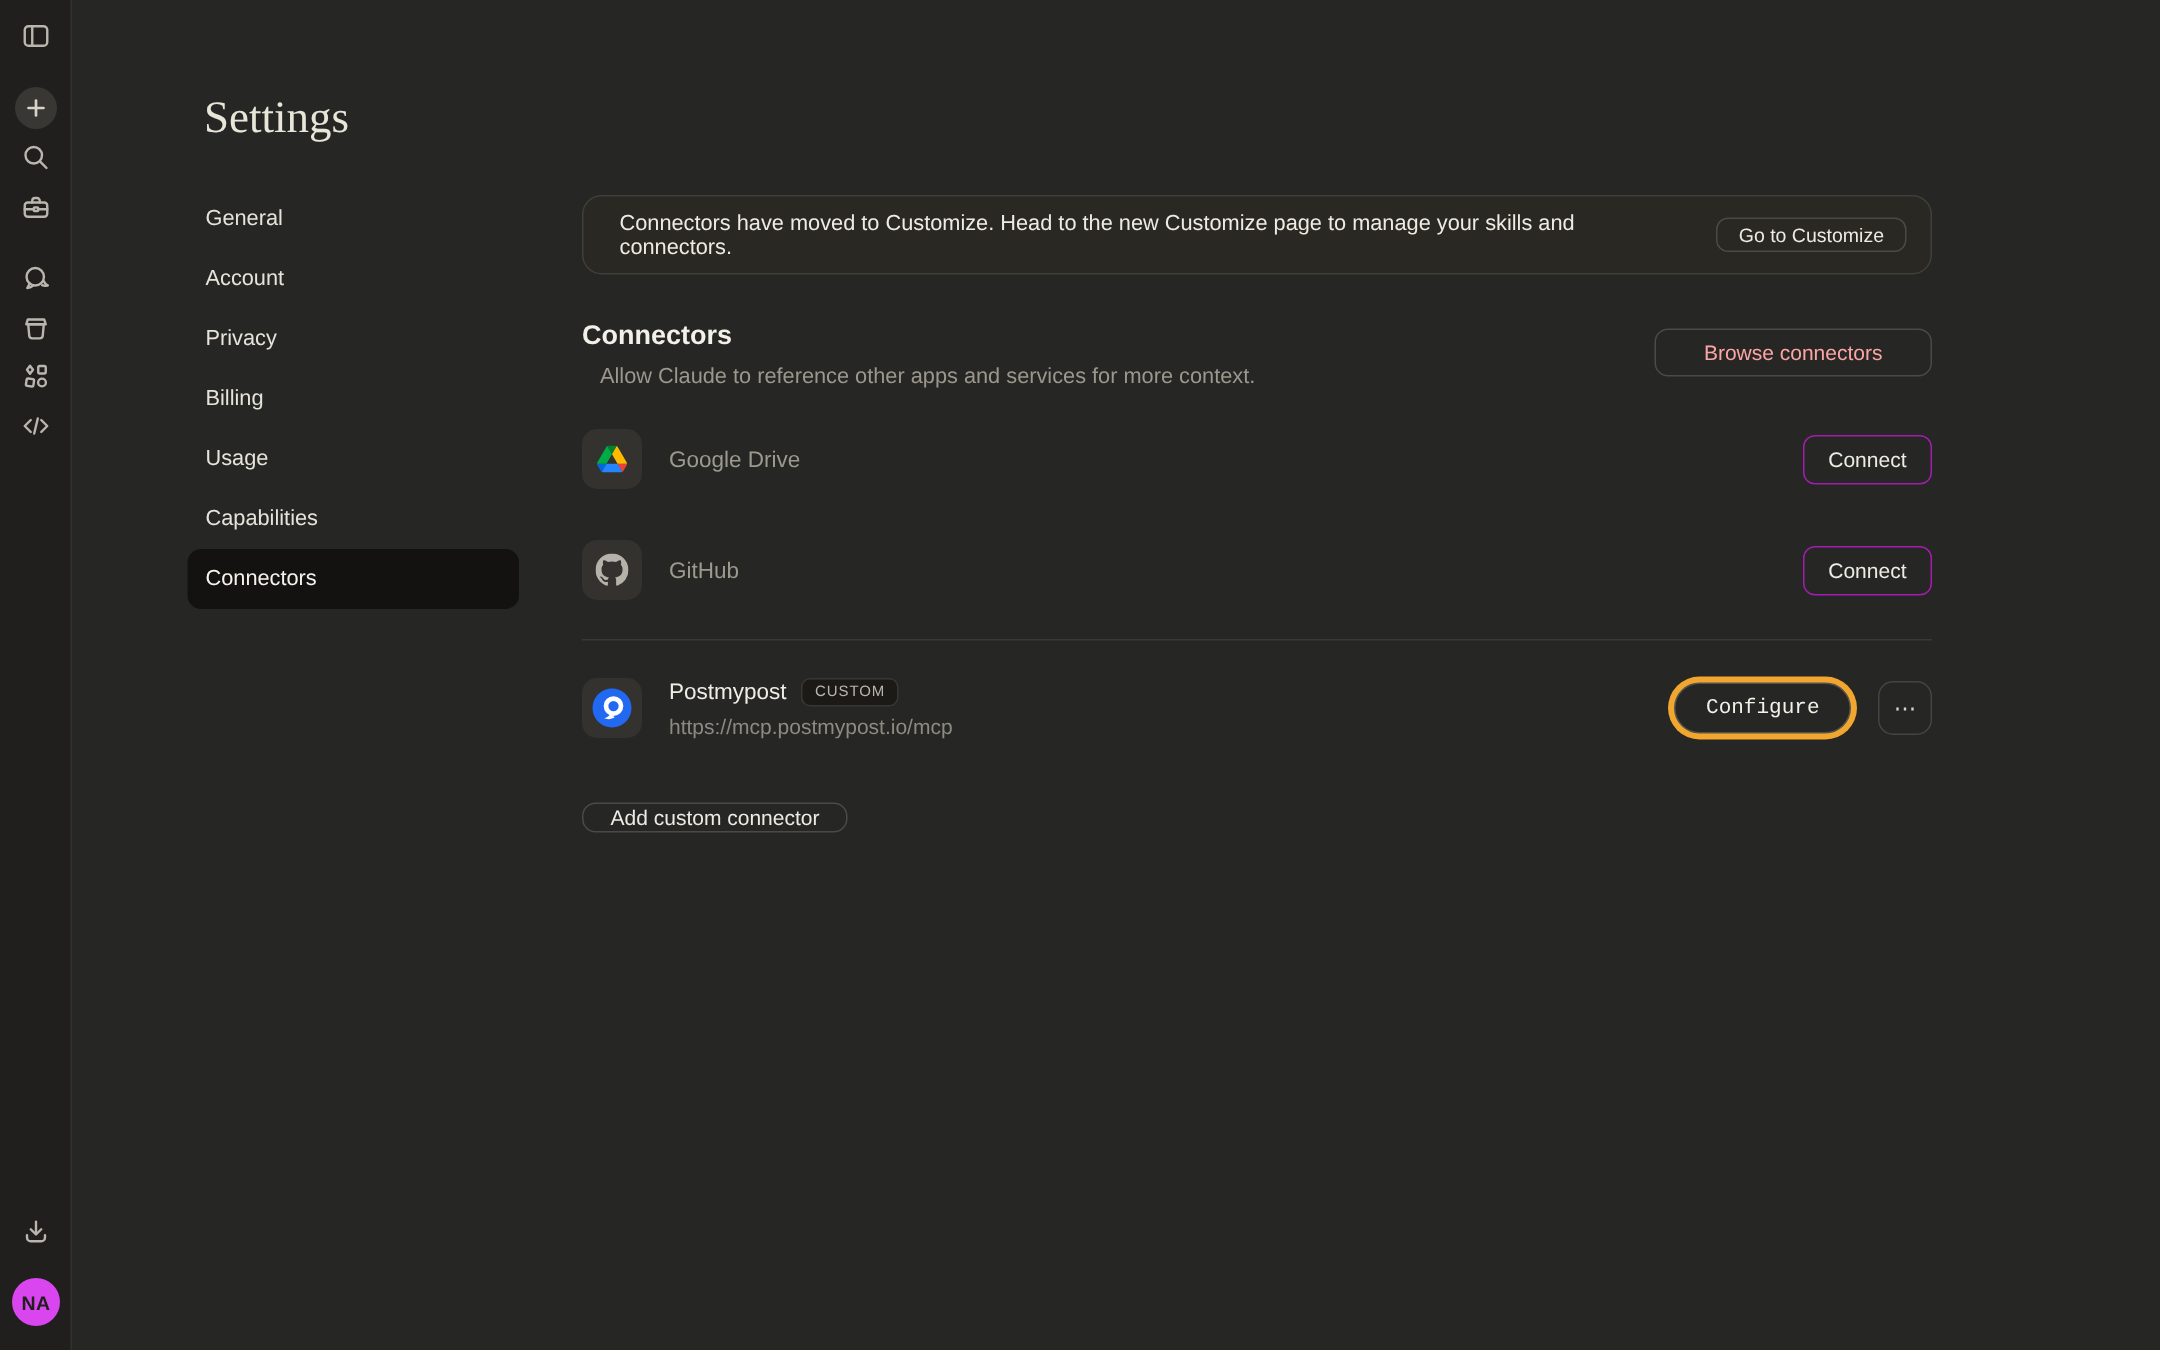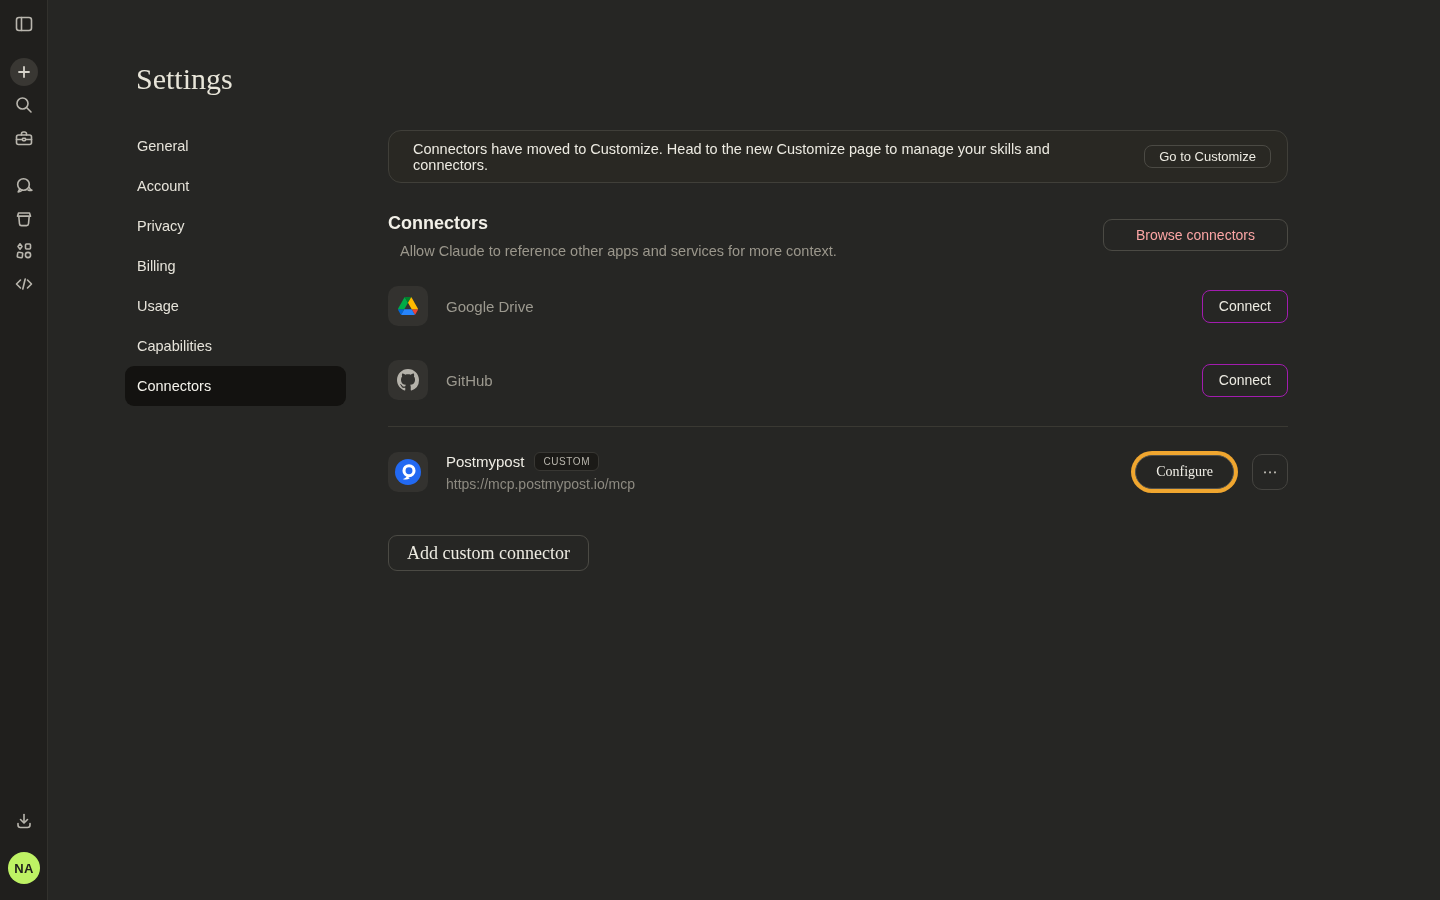--- a/index.html
+++ b/index.html
@@ -5,21 +5,21 @@
   * { margin:0; padding:0; box-sizing:border-box; }
   html,body { width:1440px; height:900px; background:#262624; font-family:"Liberation Sans", sans-serif; }
   .app { position:relative; width:1440px; height:900px; background:#262624; overflow:hidden; }
 
   
   .rail { position:absolute; left:0; top:0; width:48px; height:900px; background:#201f1d; border-right:1px solid #32312d; }
   .rail-icon { position:absolute; left:12px; width:24px; height:24px; display:flex; align-items:center; justify-content:center; cursor:pointer; }
   .rail-icon svg { stroke:#b9b6ae; fill:none; stroke-width:1.6; stroke-linecap:round; stroke-linejoin:round; }
   .plus-wrap { position:absolute; left:10px; width:28px; height:28px; border-radius:50%; background:#393733; display:flex; align-items:center; justify-content:center; cursor:pointer; }
   .plus-wrap svg { stroke:#d6d3ca; fill:none; stroke-width:1.8; stroke-linecap:round; }
-  .avatar { position:absolute; left:8px; top:852px; width:32px; height:32px; border-radius:50%; background:#bef264; color:#21201d; font-size:13px; font-weight:bold; display:flex; align-items:center; justify-content:center; letter-spacing:.3px; cursor:pointer; }
+  .avatar { position:absolute; left:8px; top:852px; width:32px; height:32px; border-radius:50%; background:#d946ef; color:#21201d; font-size:13px; font-weight:bold; display:flex; align-items:center; justify-content:center; letter-spacing:.3px; cursor:pointer; }
 
   
   .page-title { position:absolute; left:136px; top:62px; font-family:"Liberation Serif", serif; font-size:30px; font-weight:500; color:#e8e5d9; }
   .nav { position:absolute; left:125px; top:126px; width:221px; }
   .nav-item { height:40px; display:flex; align-items:center; padding:0 12px; border-radius:9px; font-size:14.5px; color:#e6e3da; cursor:pointer; }
   .nav-item.selected { background:#131210; color:#f5f3ec; }
 
   
   .content { position:absolute; left:388px; top:0; width:900px; height:900px; }
 
@@ -37,24 +37,24 @@
   .spacer { flex:1; }
   .connect-btn { height:33px; padding:0 16px; border:1px solid #a21caf; border-radius:8px; background:transparent; color:#edebe2; font-size:14px; font-family:inherit; cursor:pointer; }
   .divider { position:absolute; left:0; top:426px; width:900px; height:1px; background:#3a3933; }
 
   .custom-info { margin-left:18px; display:flex; flex-direction:column; justify-content:center; }
   .custom-top { display:flex; align-items:center; gap:10px; }
   .custom-name { font-size:15px; font-weight:500; color:#efede5; }
   .custom-badge { font-size:10px; letter-spacing:.6px; color:#b8b5ac; background:#1b1a17; border:1px solid #383733; border-radius:6px; padding:3px 8px; }
   .custom-url { margin-top:5px; font-size:14px; color:#8d8a81; }
 
-  .configure-btn { height:34px; padding:0 20px; border:1px solid #55534b; border-radius:999px; background:#262624; color:#f2f0e8; font-size:14px; font-family:Liberation Serif, serif; cursor:pointer; box-shadow:0 0 0 4px #f0a62f; }
+  .configure-btn { height:34px; padding:0 20px; border:1px solid #55534b; border-radius:999px; background:#262624; color:#f2f0e8; font-size:14px; font-family:Liberation Mono, monospace; cursor:pointer; box-shadow:0 0 0 4px #f0a62f; }
   .more-btn { width:36px; height:36px; margin-left:18px; border:1px solid #454440; border-radius:10px; background:transparent; color:#d6d3cb; font-size:15px; cursor:pointer; display:flex; align-items:center; justify-content:center; }
 
-  .add-btn { position:absolute; left:0; top:535px; height:36px; padding:0 18px; border:1px solid #4b4a44; border-radius:9px; background:transparent; color:#edebe2; font-size:18px; font-family:Liberation Serif, serif; cursor:pointer; }
+  .add-btn { position:absolute; left:0; top:535px; height:20px; padding:0 18px; border:1px solid #4b4a44; border-radius:9px; background:transparent; color:#edebe2; font-size:14px; font-family:Liberation Sans, sans-serif; cursor:pointer; }
 
   .pmp-logo { width:28px; height:28px; }
 </style>
 </head>
 <body>
 
 <div class="app">
 
   <div class="rail">
     <div class="rail-icon" style="top:12px">

